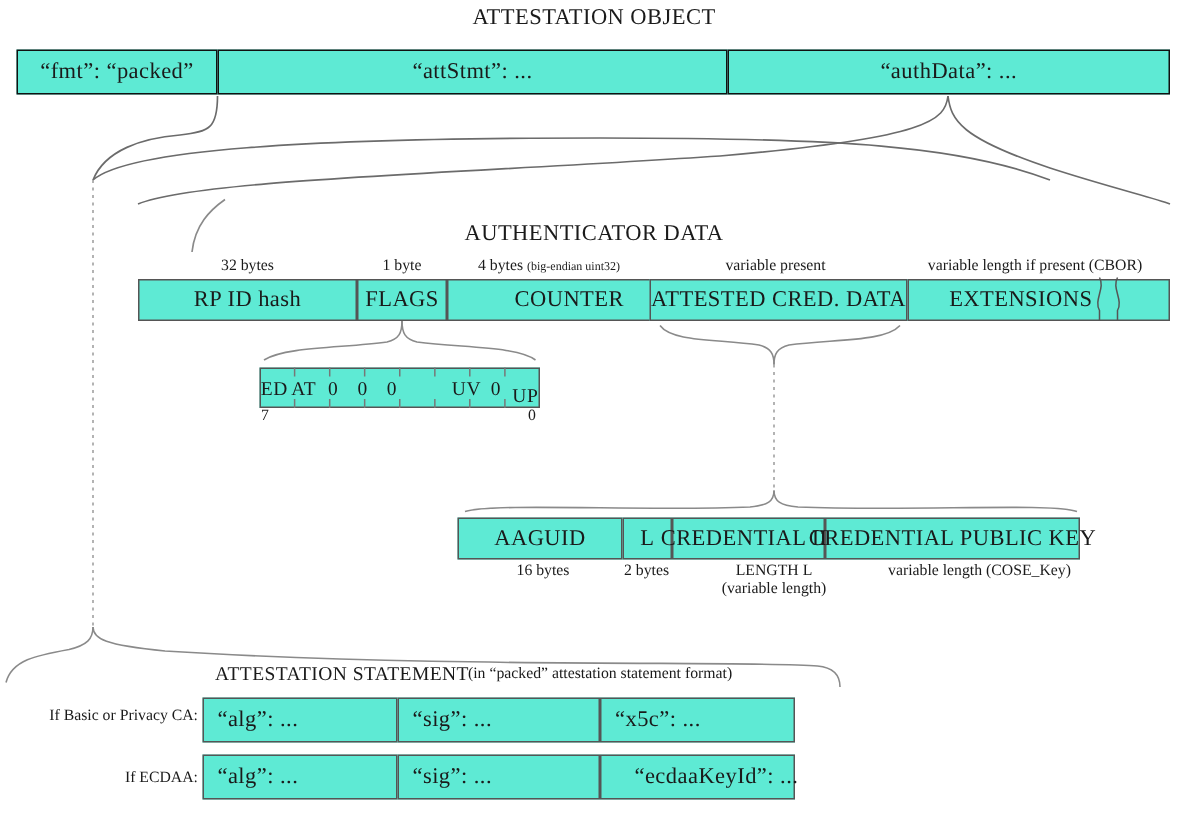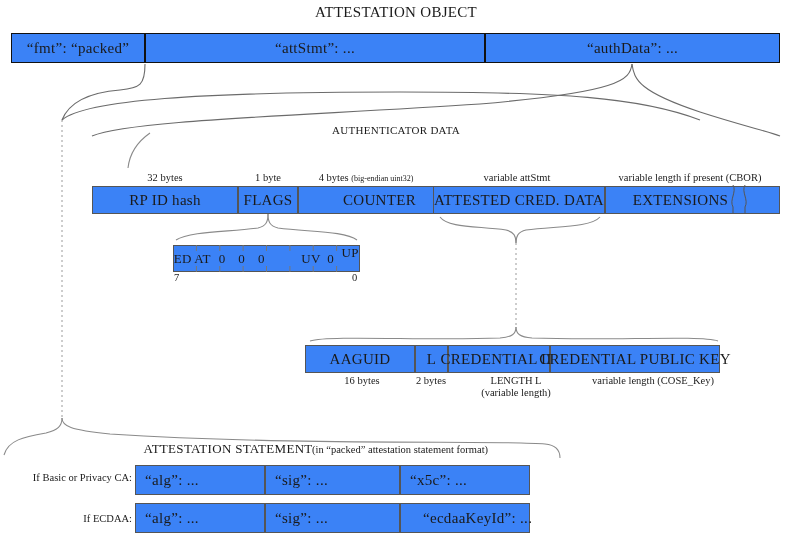--- a/index.html
+++ b/index.html
@@ -6,21 +6,21 @@
   body{
     width:792px;height:546px;position:relative;overflow:hidden;
     background:#ffffff;
     font-family:"Liberation Serif", serif;
     color:#1a1a1a;
   }
   .abs{position:absolute;border-radius:11px;}
   
   .box{
     position:absolute;box-sizing:border-box;
-    border:1px solid #555;background:#3b82f6;
+    border:1px solid #555;background:#5eead4;
     display:flex;align-items:center;justify-content:center;
     white-space:nowrap;
   }
   .box.heavy{border:1px solid #111;}
   .lbl{position:absolute;white-space:nowrap;text-align:center;}
   svg.overlay{position:absolute;left:0;top:0;width:792px;height:546px;pointer-events:none;}
   .ttl{font-size:15px;letter-spacing:.3px;}
   .small{font-size:10.5px;font-family:"Liberation Serif",serif;}
   .tiny{font-size:8px;}
   .fit{overflow:visible;}
@@ -33,29 +33,29 @@
 <div class="box heavy" style="left:11px;top:33px;width:134px;height:30px;">
   <span class="ttl">“fmt”:  “packed”</span>
 </div>
 <div class="box heavy" style="left:145px;top:33px;width:340px;height:30px;">
   <span class="ttl">“attStmt”:  ...</span>
 </div>
 <div class="box heavy" style="left:485px;top:33px;width:295px;height:30px;">
   <span class="ttl">“authData”:  ...</span>
 </div>
 
-<div class="lbl ttl" style="left:396px;top:124px;transform:translateX(-50%);font-size:11px;">AUTHENTICATOR DATA</div>
+<div class="lbl ttl" style="left:396px;top:148px;transform:translateX(-50%);font-size:15px;">AUTHENTICATOR DATA</div>
 
 <div class="lbl small" style="left:165px;top:172px;transform:translateX(-50%);">32 bytes</div>
 <div class="lbl small" style="left:268px;top:172px;transform:translateX(-50%);">1 byte</div>
 <div class="lbl small fit" style="left:366px;top:172px;transform:translateX(-50%);">
   <span>4 bytes</span>
   <span class="tiny">(big-endian uint32)</span>
 </div>
-<div class="lbl small" style="left:517px;top:172px;transform:translateX(-50%);">variable attStmt</div>
+<div class="lbl small" style="left:517px;top:172px;transform:translateX(-50%);">variable present</div>
 <div class="lbl small" style="left:690px;top:172px;transform:translateX(-50%);">variable length if present (CBOR)</div>
 
 <div class="box" style="left:92px;top:186px;width:146px;height:28px;">
   <span class="ttl">RP ID hash</span>
 </div>
 <div class="box" style="left:238px;top:186px;width:60px;height:28px;">
   <span class="ttl">FLAGS</span>
 </div>
 <div class="box" style="left:298px;top:186px;width:163px;height:28px;">
   <span class="ttl">COUNTER</span>
@@ -86,21 +86,21 @@
     </div>
   <div style="flex:1;display:flex;align-items:center;justify-content:center;">
     <span class="ttl" style="font-size:13px;">0</span>
     </div>
   <div style="flex:1;display:flex;align-items:center;justify-content:center;margin-left:30px;">
     <span class="ttl" style="font-size:13px;">UV</span>
     </div>
   <div style="flex:1;display:flex;align-items:center;justify-content:center;">
     <span class="ttl" style="font-size:13px;">0</span>
     </div>
-  <div style="flex:1;display:flex;align-items:flex-start;justify-content:center;">
+  <div style="flex:1;display:flex;align-items:flex-end;justify-content:center;">
     <span class="ttl" style="font-size:13px;">UP</span>
     </div>
 </div>
 
 <div class="box" style="left:305px;top:345px;width:110px;height:28px;">
   <span class="ttl">AAGUID</span>
 </div>
 <div class="box" style="left:415px;top:345px;width:33px;height:28px;">
   <span class="ttl">L</span>
 </div>

